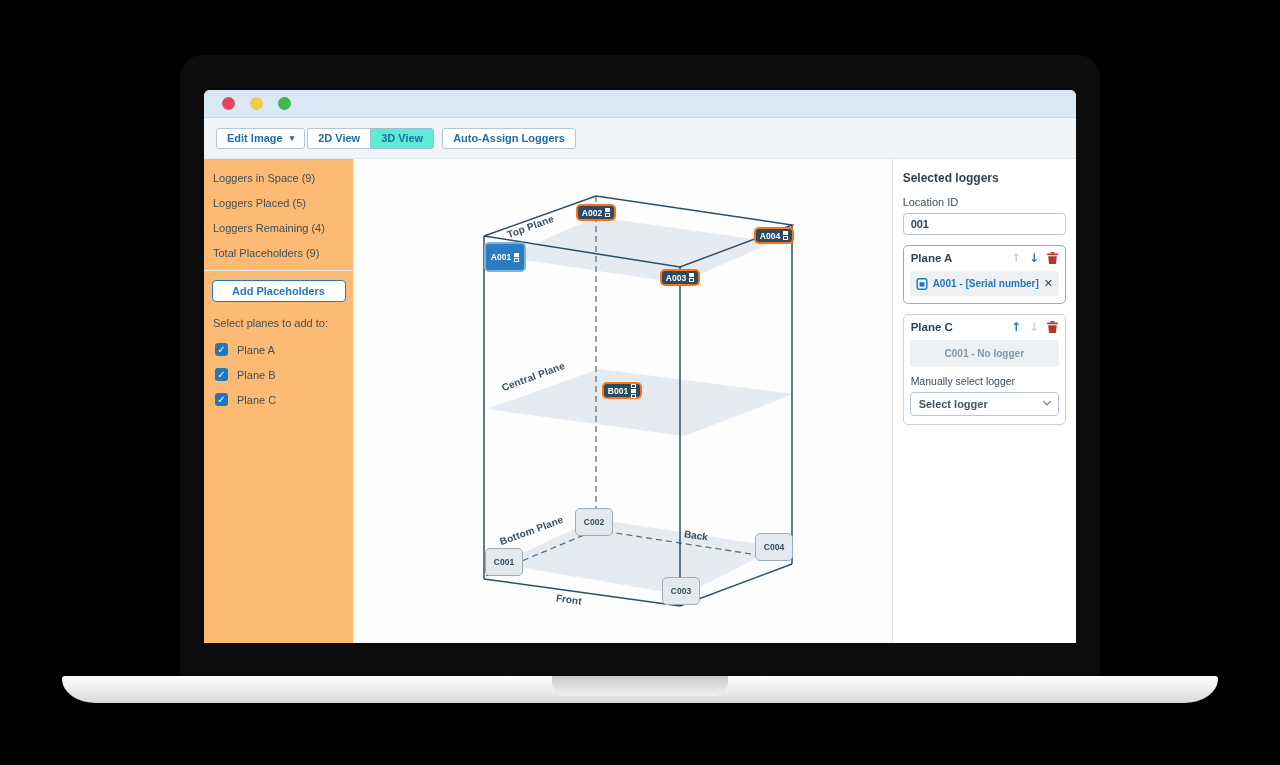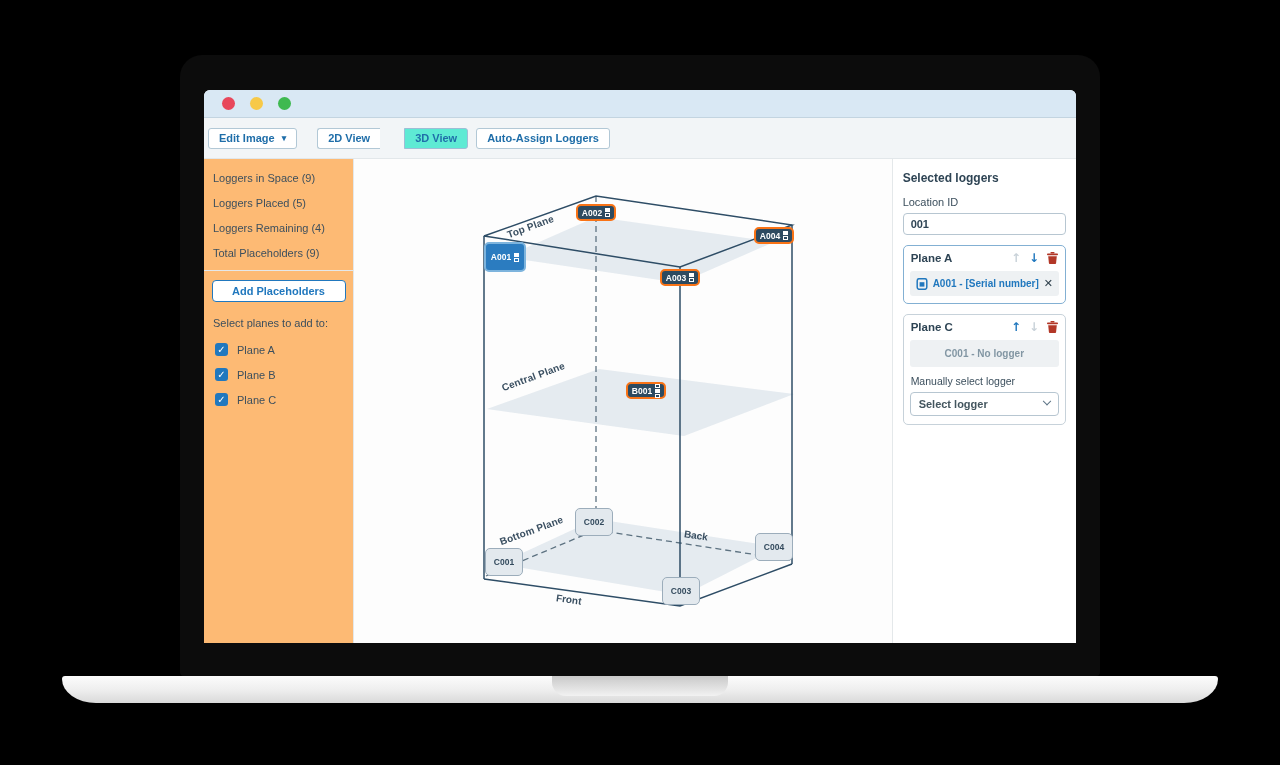--- a/index.html
+++ b/index.html
@@ -21,26 +21,26 @@
   .app { position:absolute; left:204px; top:90px; width:872px; height:553px;
          background:#fff; border-radius:6px 6px 0 0; overflow:hidden;
          display:flex; flex-direction:column; }
 
   .titlebar { flex:0 0 28px; background:#d9e8f4; border-bottom:1px solid #c3d4e0;
               display:flex; align-items:center; padding-left:18px; gap:15px; }
   .light { width:13px; height:13px; border-radius:50%; }
   .light.red { background:#e8475b; } .light.yellow { background:#f7c948; } .light.green { background:#3fb950; }
 
   .toolbar { flex:0 0 41px; background:#f2f5f7; border-bottom:1px solid #e2e7ea;
-             display:flex; align-items:center; padding:0 4px; }
+             display:flex; align-items:center; padding:0 12px; }
   .tbtn { height:21px; padding:0 10px; background:#fff; border:1px solid #b2c8d6;
           border-radius:3px; color:#1f6ea9; font-size:11px; font-weight:bold;
           display:flex; align-items:center; gap:7px; cursor:pointer; white-space:nowrap; }
   .tbtn .caret { font-size:9px; color:#1f6ea9; }
-  .segment { display:flex; margin-left:20px;gap:24px; }
+  .segment { display:flex; margin-left:2px; }
   .segment .tbtn { border-radius:0; }
   .segment .tbtn:first-child { border-radius:3px 0 0 3px; border-right:none; }
   .segment .tbtn:last-child  { border-radius:0 3px 3px 0; }
   .tbtn.active { background:#5eead4; border-color:#9dbed6; }
   .toolbar .gap { width:8px; }
 
   .content { flex:1; display:flex; min-height:0; }
 
   
   .sidebar { flex:0 0 150px; background:#fdba74; border-right:1px solid #e4e8ea;
@@ -74,21 +74,21 @@
            display:flex; align-items:center; justify-content:center; gap:3px; cursor:pointer; }
   .badge.dark  { background:#2d4a60; color:#fff; border:2px solid #f97316; width:40px; height:17px; }
   .badge.sel   { background:#2b7cc0; color:#fff; border:2px solid #7db4dd; width:42px; height:30px; }
   .badge.empty { background:#e3e9ee; color:#344b5e; border:1px solid #9cadbb; width:38px; height:28px; }
   .dev { display:flex; flex-direction:column; gap:1px; }
   .dev i { display:block; width:5px; height:4px; border:1px solid #fff; }
   .dev i.fill { background:#fff; }
 
   .b-a001{left:130px;top:83px;}  .b-a002{left:222px;top:45px;}
   .b-a003{left:306px;top:110px;} .b-a004{left:400px;top:68px;}
-  .b-b001{left:272px;top:223px;}
+  .b-b001{left:248px;top:223px;}
   .b-c001{left:131px;top:389px;} .b-c002{left:221px;top:349px;}
   .b-c003{left:308px;top:418px;} .b-c004{left:401px;top:374px;}
 
   
   .rpanel { flex:0 0 150px; border-left:1px solid #e4e8ea; background:#fff; padding:12px 10px; }
   .rp-title { font-size:12px; font-weight:bold; color:#2e4454; margin-bottom:11px; }
   .rp-label { font-size:11px; color:#3c4f5d; margin-bottom:5px; }
   .rp-input { width:100%; height:22px; border:1px solid #b7c6d1; border-radius:4px;
               font-size:11px; font-weight:bold; color:#2e4454; padding:0 7px;
               font-family:inherit; background:#fff; }

